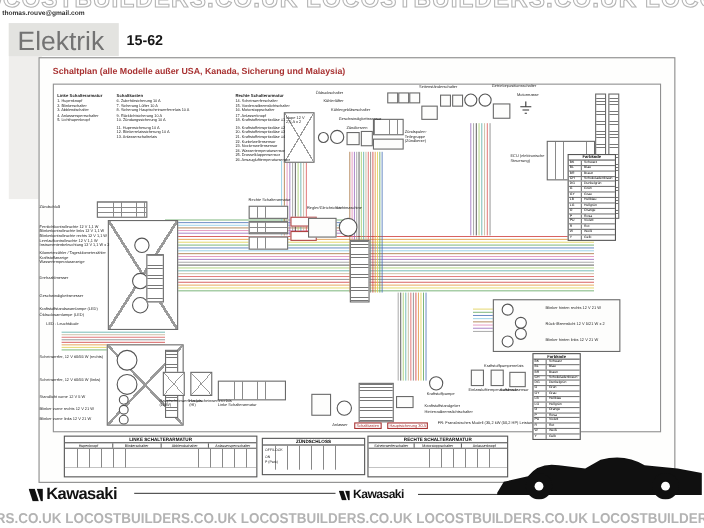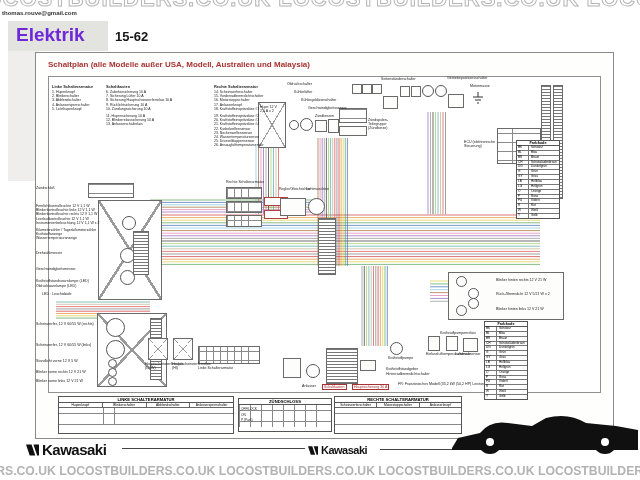--- a/index.html
+++ b/index.html
@@ -8,21 +8,21 @@
   .abs{position:absolute;}
   
   .wm-top{top:-14px;left:-30px;font-size:22px;font-weight:bold;white-space:nowrap;
           color:transparent;-webkit-text-stroke:1px #b5b5b5;letter-spacing:1px;}
   .wm-bottom{top:463px;left:-12px;font-size:13px;font-weight:bold;white-space:nowrap;
           color:#b3b3b3;transform:scaleX(0.94);transform-origin:0 0;letter-spacing:0;}
   .email{top:10px;left:2px;font-size:6px;font-weight:bold;color:#333;}
   
   .hdr-shade1{left:8px;top:21px;width:100px;height:30px;background:#e3e3e0;}
   .hdr-shade2{left:8px;top:21px;width:30px;height:160px;background:#efeeec;}
-  .hdr-title{left:16px;top:24px;font-size:19px;font-weight:bold;color:#6d28d9;}
+  .hdr-title{left:16px;top:24px;font-size:24px;font-weight:normal;color:#737373;}
   .hdr-page{left:115px;top:29px;font-size:13px;font-weight:bold;color:#161616;}
   
   .outer-box{left:35px;top:52px;width:577px;height:385px;border:1.5px solid #8a8a8a;background:#fefefd;}
   .schaltplan-title{left:48px;top:60px;font-size:8px;font-weight:bold;color:#a83232;}
   .inner-box{left:48px;top:76px;width:551px;height:315px;border:1px solid #909090;background:#ffffff;}
   
   .lbl{position:absolute;font-size:3.6px;line-height:1.18;color:#1c1c1c;z-index:3;}
   .lbl-red{color:#a83232;border:0.5px solid #a83232;padding:0 1px;background:#fff;}
   .leg{position:absolute;z-index:3;color:#1c1c1c;}
   .leg .leg-title{font-size:3.9px;font-weight:bold;margin-bottom:1px;}
@@ -74,21 +74,21 @@
 
 <div class="abs wm-top">LOCOSTBUILDERS.CO.UK   LOCOSTBUILDERS.CO.UK   LOCOSTBUILDERS.CO.UK   LOCOSTBUILDERS.CO.UK</div>
 <div class="abs email">thomas.rouve@gmail.com</div>
 
 <div class="abs hdr-shade2"></div>
 <div class="abs hdr-shade1"></div>
 <div class="abs hdr-title">Elektrik</div>
 <div class="abs hdr-page">15-62</div>
 
 <div class="abs outer-box"></div>
-<div class="abs schaltplan-title">Schaltplan (alle Modelle außer USA, Modell, Australien und Malaysia)</div>
+<div class="abs schaltplan-title">Schaltplan (alle Modelle außer USA, Kanada, Sicherung und Malaysia)</div>
 <div class="abs inner-box"></div>
 
 <svg id="wires" class="overlay" width="640" height="480">
     <line x1="150" x2="540" y1="215" y2="215" stroke="#cc3333" stroke-width="0.7"></line>
     <line x1="150" x2="540" y1="217.6" y2="217.6" stroke="#e09030" stroke-width="0.7"></line>
     <line x1="150" x2="540" y1="220.2" y2="220.2" stroke="#ddcc44" stroke-width="0.7"></line>
     <line x1="150" x2="540" y1="222.8" y2="222.8" stroke="#55a055" stroke-width="0.7"></line>
     <line x1="150" x2="540" y1="225.4" y2="225.4" stroke="#3d68b2" stroke-width="0.7"></line>
     <line x1="150" x2="540" y1="228" y2="228" stroke="#7ec4e0" stroke-width="0.7"></line>
     <line x1="150" x2="540" y1="230.6" y2="230.6" stroke="#a06a30" stroke-width="0.7"></line>

